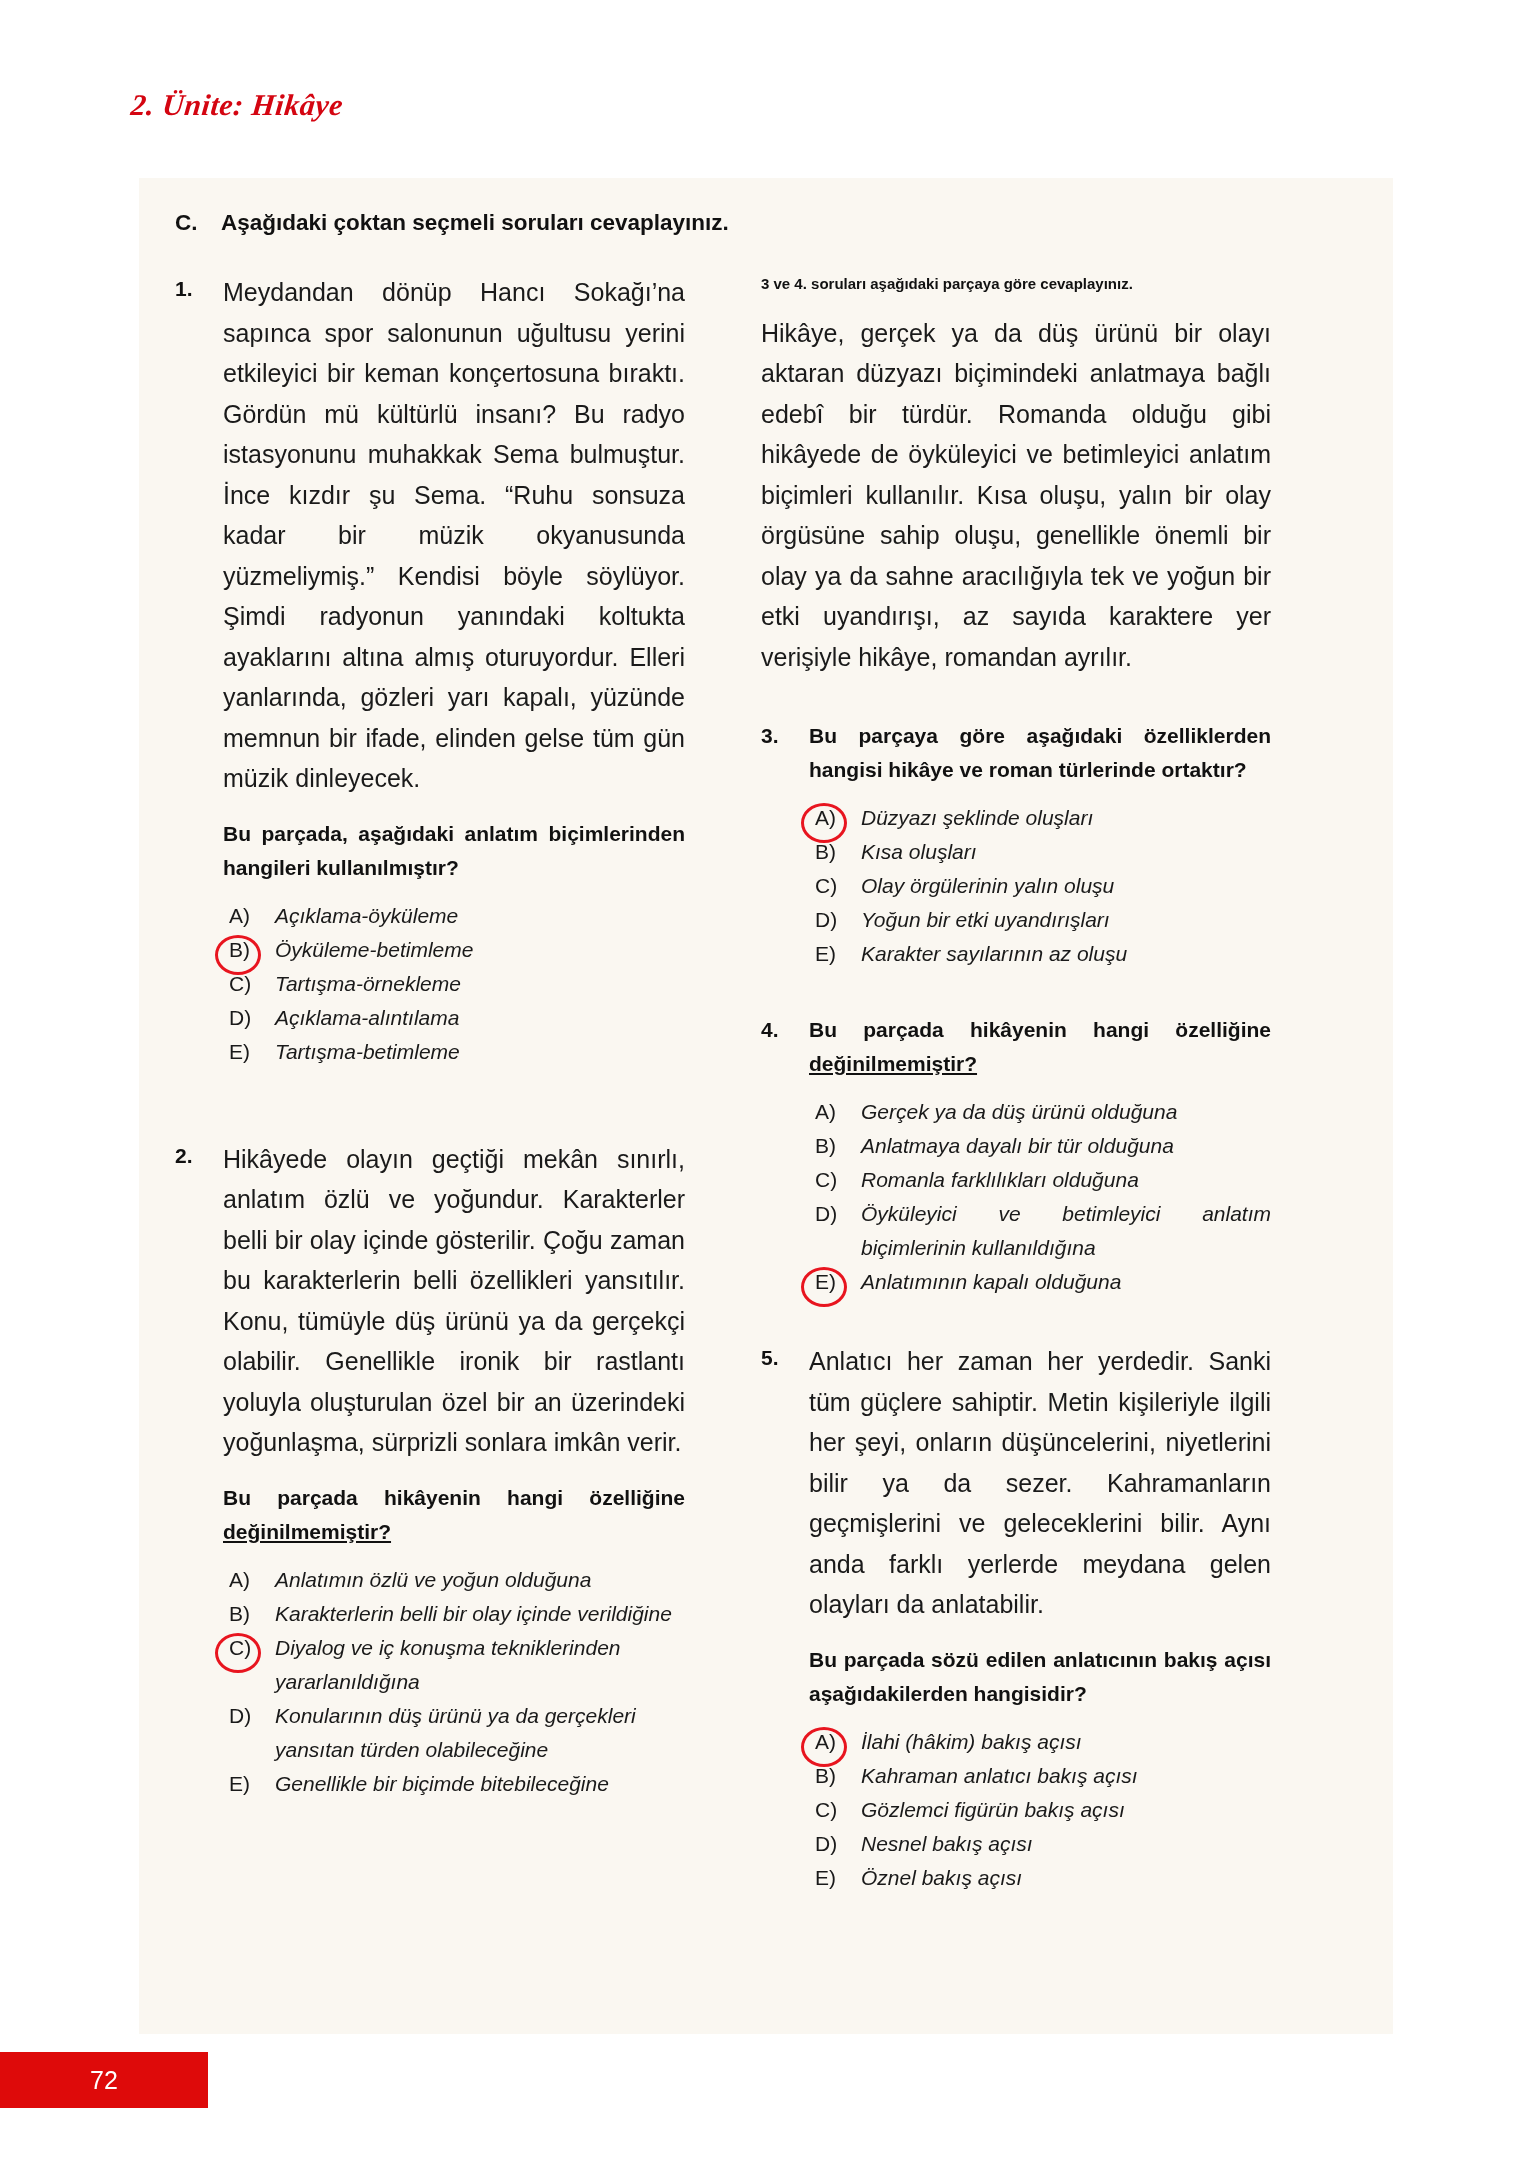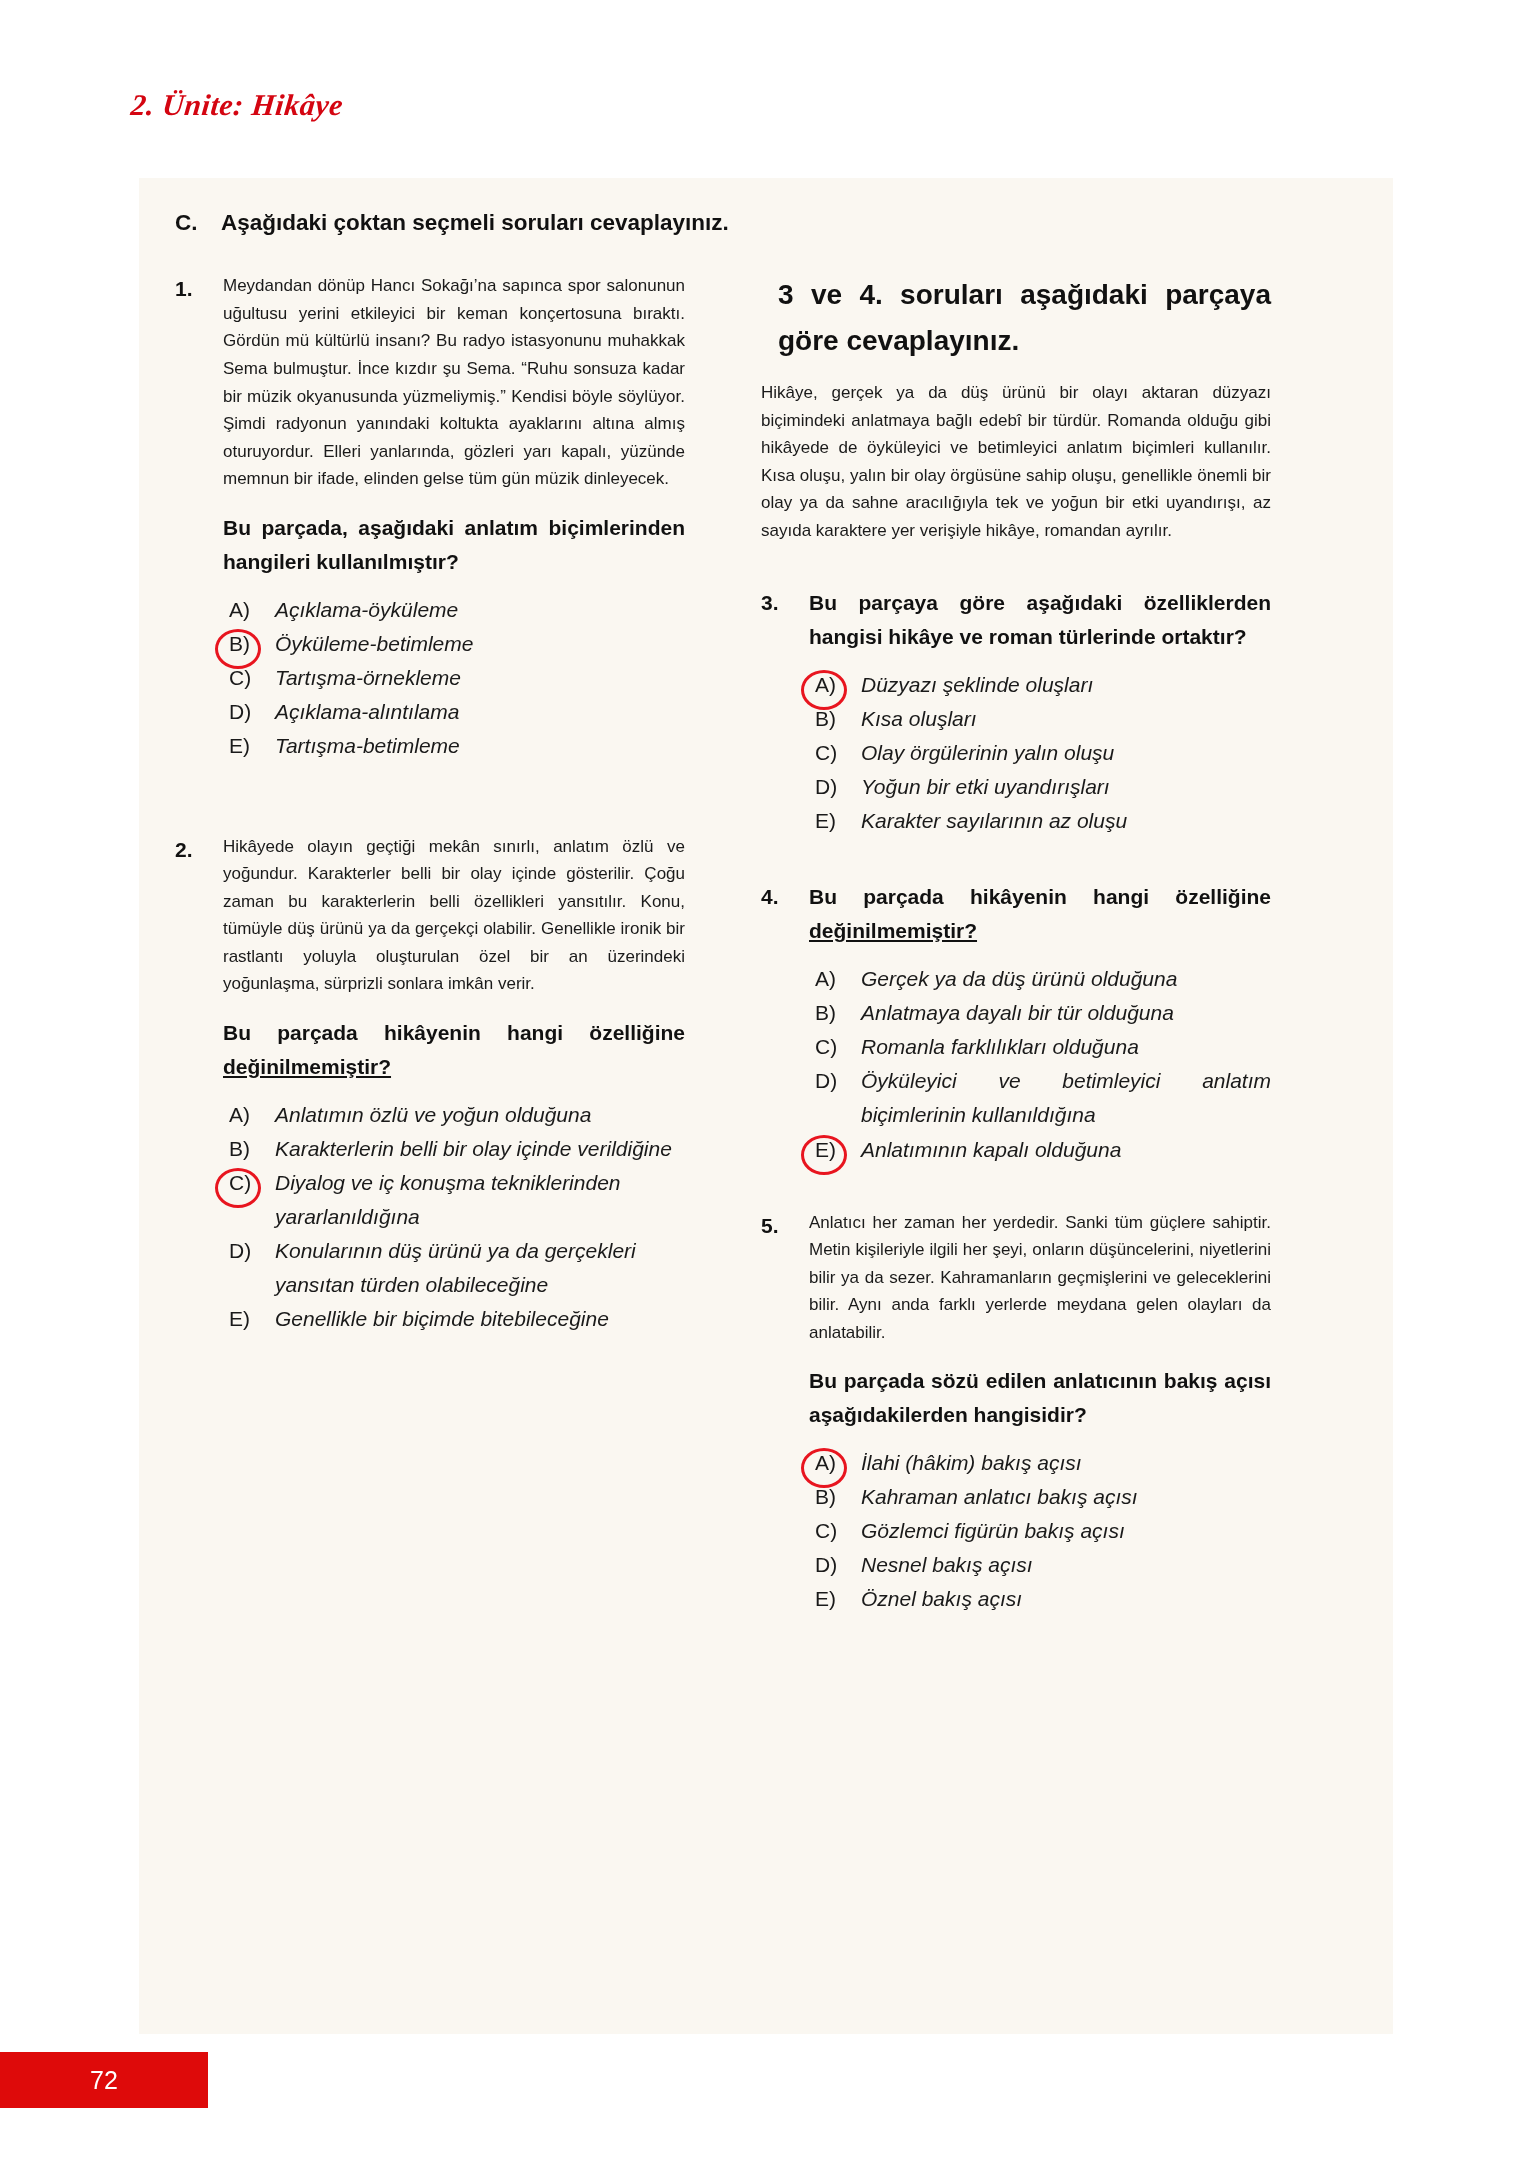--- a/index.html
+++ b/index.html
@@ -90,45 +90,45 @@
     font-size: 21px;
     color: #111;
     line-height: 1.62;
   }
   .q-body {
     flex: 1 1 auto;
     min-width: 0;
   }
 
   .para {
-    font-size: 17px;
+    font-size: 25px;
     line-height: 1.62;
     color: #1a1a1a;
     text-align: justify;
     margin: 0;
     hyphens: manual;
   }
 
   .stem {
     font-size: 21px;
     line-height: 1.62;
     font-weight: bold;
     color: #111;
     text-align: justify;
     margin: 18px 0 0 0;
   }
   .stem .u { text-decoration: underline; }
 
   .lead {
-    font-size: 28px;
+    font-size: 15px;
     line-height: 1.62;
     font-weight: bold;
     color: #111;
     text-align: justify;
-    margin: 0 0 16px 17px;
+    margin: 0 0 16px 0;
   }
 
   
   .opts {
     list-style: none;
     margin: 14px 0 0 0;
     padding: 0;
   }
   .opt {
     position: relative;

